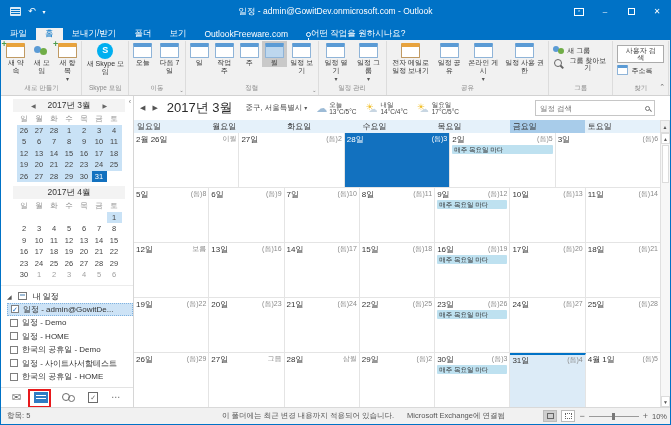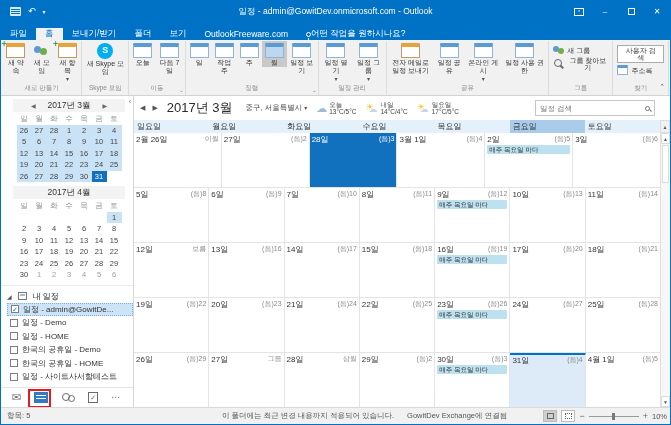--- a/index.html
+++ b/index.html
@@ -441,25 +441,25 @@
             <div class="mycal-item">
               <span class="cb"></span>
               <span>일정 - HOME</span>
             </div>
             <div class="mycal-item">
               <span class="cb"></span>
               <span>한국의 공휴일 - Demo</span>
             </div>
             <div class="mycal-item">
               <span class="cb"></span>
-              <span>한국의 공휴일 - HOME</span>
+              <span>일정 - 사이트사서함테스트</span>
             </div>
             <div class="mycal-item">
               <span class="cb"></span>
-              <span>일정 - 사이트사서함테스트</span>
+              <span>한국의 공휴일 - HOME</span>
             </div>
           </div>
       </div>
       <div class="navrow">
         <span class="nv">✉</span>
         <span class="nv-cal"></span>
         <span class="nv-ppl"></span>
         <span class="nv-task">✓</span>
         <span class="nv" style="font-size:9px">⋯</span>
         <span class="redbox"></span>
@@ -525,24 +525,20 @@
               </div>
               <div class="gcell">
                 <span class="gd">27일</span>
                 <span class="glu">(음)2</span>
               </div>
               <div class="gcell sel">
                 <span class="gd">28일</span>
                 <span class="glu">(음)3</span>
               </div>
               <div class="gcell">
-                <span class="gd">3월 1일</span>
-                <span class="glu">(음)4</span>
-              </div>
-              <div class="gcell">
                 <span class="gd">2일</span>
                 <span class="glu">(음)5</span>
                 <div class="evt">매주 목요일 마다</div>
               </div>
               <div class="gcell">
                 <span class="gd">3일</span>
                 <span class="glu">(음)6</span>
               </div>
             </div>
             <div class="gridrow">
@@ -677,21 +673,21 @@
           <span class="varrow bottom">▼</span>
         </div>
       </div>
     </div>
 
   </div>
 
   <div class="statusbar">
     <span class="sb-items">항목: 5</span>
     <span class="sb-update">이 폴더에는 최근 변경 내용까지 적용되어 있습니다.</span>
-    <span class="sb-conn">GowitDev Exchange에 연결됨</span>
+    <span class="sb-conn">Microsoft Exchange에 연결됨</span>
     <span class="sb-right">
       <span class="vbtn sel">
           <i></i>
         </span>
       <span class="vbtn">
           <i style="border-style:dotted"></i>
         </span>
       <span class="zoomminus">−</span>
       <span class="track">
           <span class="thumb"></span>

